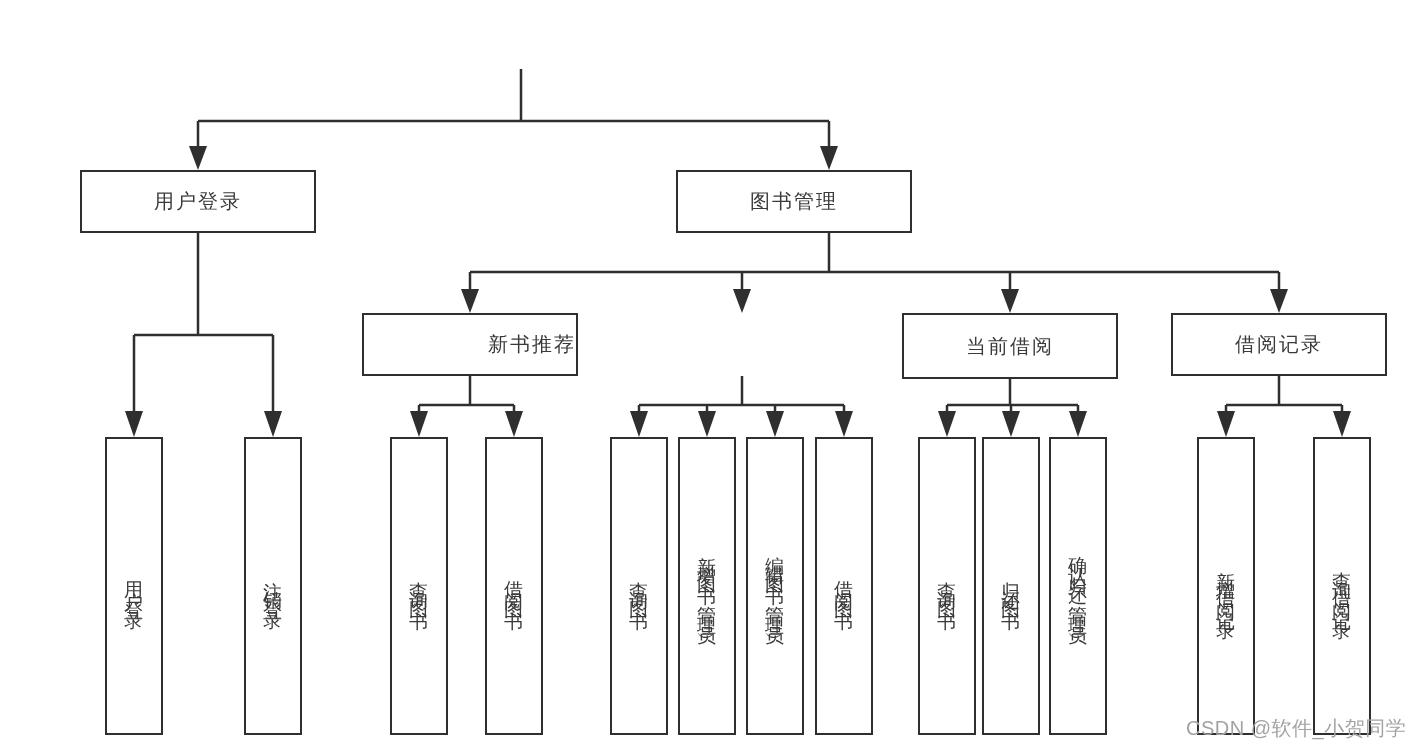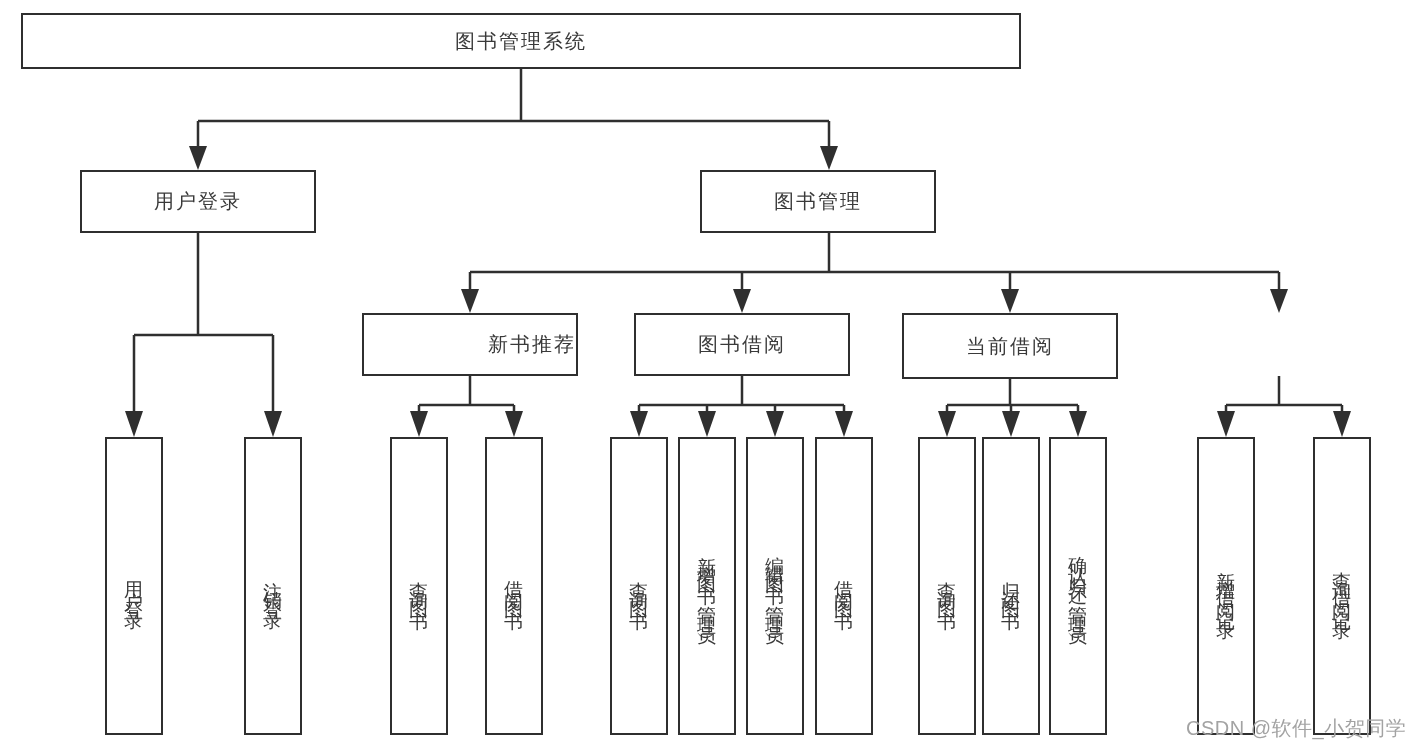--- a/index.html
+++ b/index.html
@@ -99,39 +99,36 @@
       <polygon points="1069,411 1087,411 1078,437"></polygon>
     </g>
 
     <g>
       <path d="M1279 376 V405 M1226 405 H1342 M1226 405 V414 M1342 405 V414"></path>
       <polygon points="1217,411 1235,411 1226,437"></polygon>
       <polygon points="1333,411 1351,411 1342,437"></polygon>
     </g>
   </svg>
 
-  <div class="hbox" style="left:21px;top:13px;width:1000px;height:56px;">
-    <span>图书管理系统</span>
-  </div>
 
   <div class="hbox" style="left:80px;top:170px;width:236px;height:63px;">
     <span>用户登录</span>
   </div>
-  <div class="hbox" style="left:700px;top:170px;width:236px;height:63px;">
+  <div class="hbox" style="left:676px;top:170px;width:236px;height:63px;">
     <span>图书管理</span>
   </div>
 
   <div class="hbox" style="left:362px;top:313px;width:216px;height:63px;justify-content:flex-end;">
     <span>新书推荐</span>
   </div>
-  <div class="hbox" style="left:634px;top:313px;width:216px;height:63px;">
-    <span>图书借阅</span>
-  </div>
   <div class="hbox" style="left:902px;top:313px;width:216px;height:66px;">
     <span>当前借阅</span>
+  </div>
+  <div class="hbox" style="left:1171px;top:313px;width:216px;height:63px;">
+    <span>借阅记录</span>
   </div>
 
   <div class="vbox" style="left:105px;top:437px;width:58px;height:298px;">
     <span class="vtext">用户登录</span>
   </div>
   <div class="vbox" style="left:244px;top:437px;width:58px;height:298px;">
     <span class="vtext">注销登录</span>
   </div>
 
   <div class="vbox" style="left:390px;top:437px;width:58px;height:298px;">

